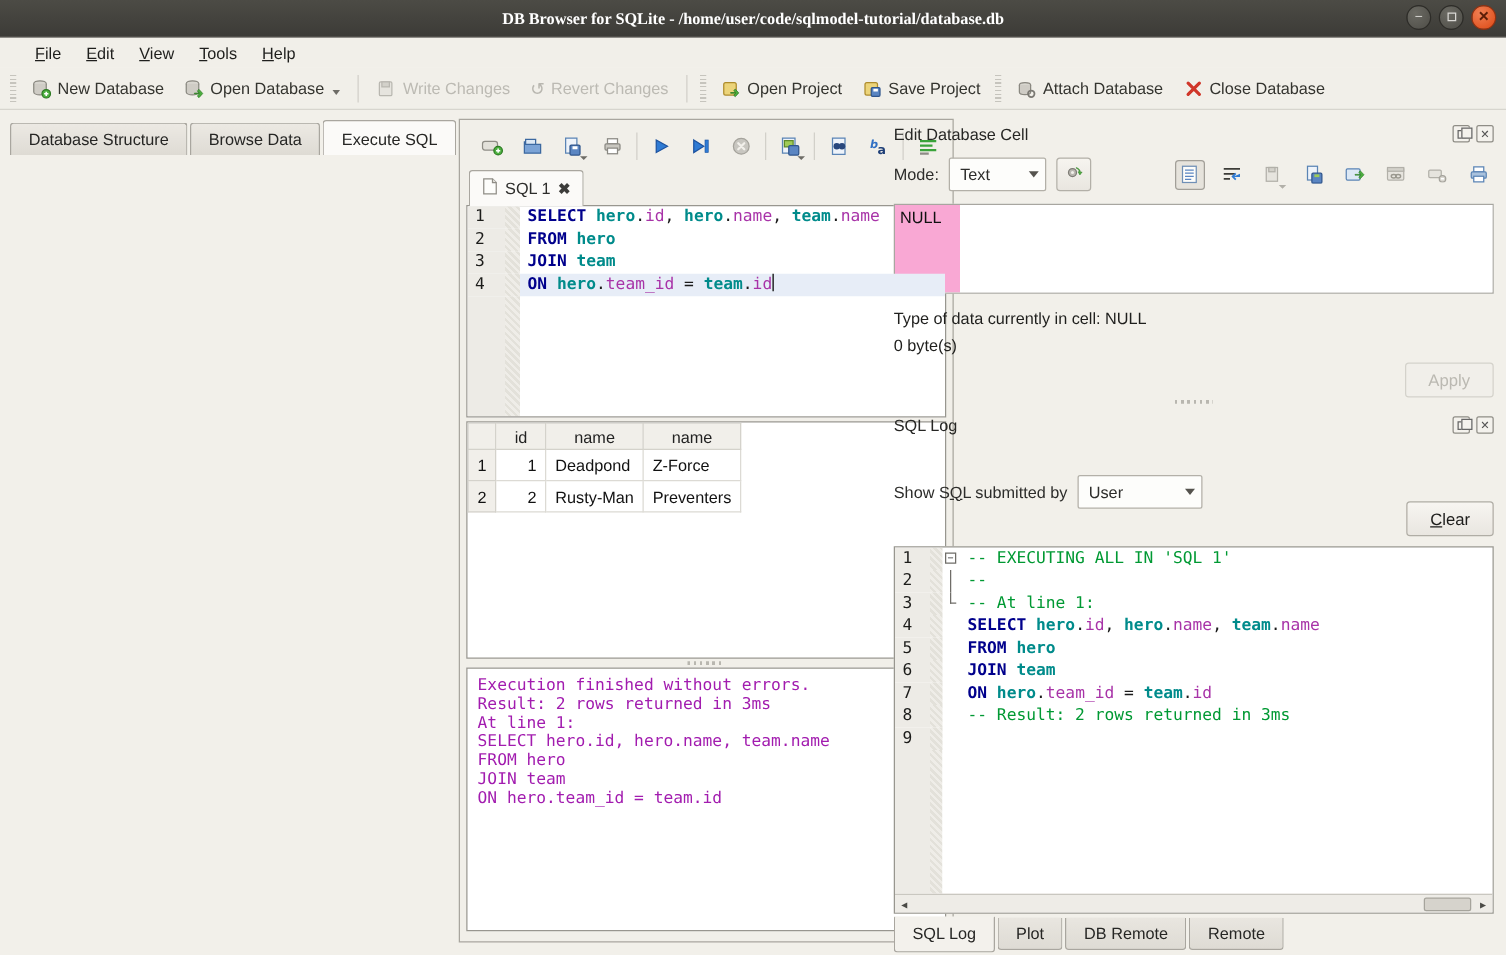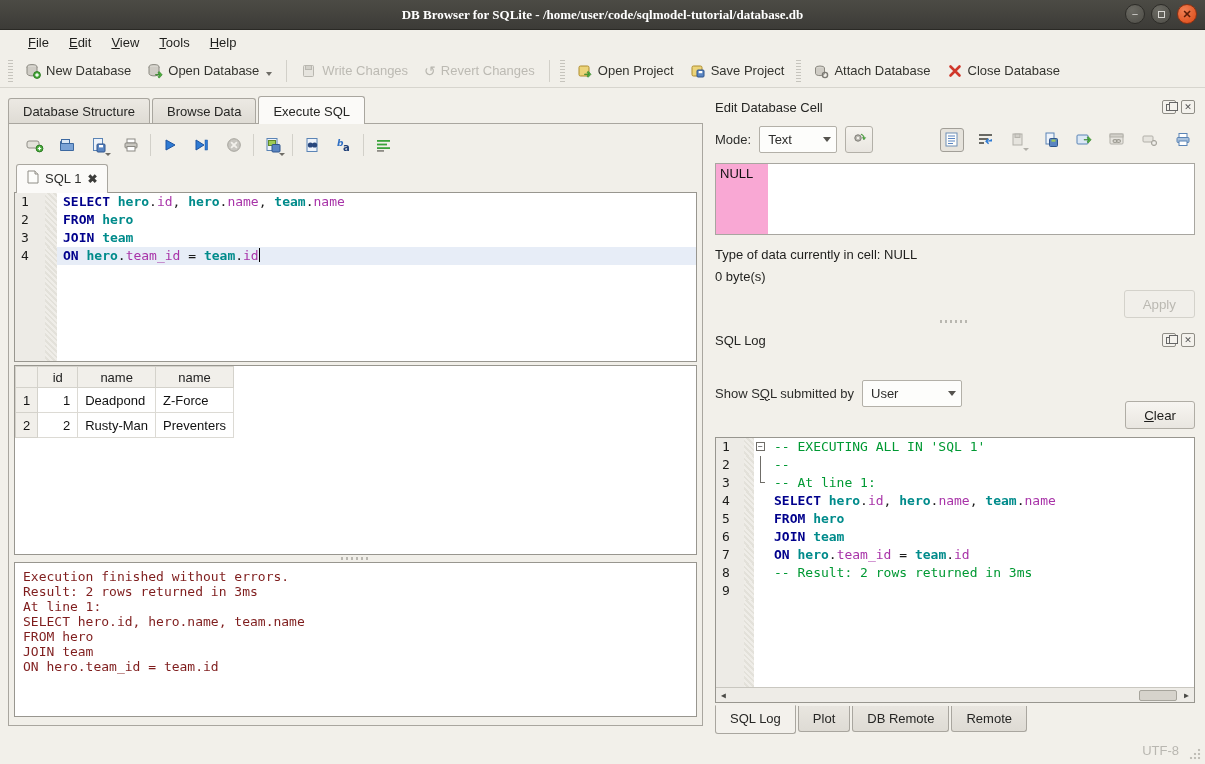--- a/index.html
+++ b/index.html
@@ -24,21 +24,21 @@
   .toolbar { height:34px; background:#f1efe9; border-bottom:1px solid #d7d5ce; display:flex; align-items:center; padding:0 4px; flex:0 0 auto; }
   .grip { width:5px; height:22px; margin:0 4px; background:repeating-linear-gradient(to bottom,#c6c4bd 0 1px, transparent 1px 3px); }
   .tb-sep { width:1px; height:22px; background:#d2d0c9; margin:0 6px; }
   .tb-btn { display:flex; align-items:center; gap:5px; padding:4px 8px; border-radius:3px; white-space:nowrap; color:#34342f; }
   .tb-btn.disabled { color:#bcbab3; }
   .tb-btn svg { display:block; }
   .dd-arrow { width:0; height:0; border-left:3px solid transparent; border-right:3px solid transparent; border-top:4px solid #6e6c66; margin-left:2px; align-self:flex-end; margin-bottom:3px;}
 
   
   .main { flex:1 1 auto; display:flex; min-height:0; }
-  .left-col { width:703px; flex:0 0 703px; display:flex; flex-direction:column; padding:8px 0 0 8px; min-height:0;}
+  .left-col { width:703px; flex:0 0 703px; display:flex; flex-direction:row; padding:8px 0 0 8px; min-height:0;}
   .right-col { flex:1; display:flex; flex-direction:column; padding:4px 10px 0 12px; min-height:0; }
 
   
   .main-tabs { display:flex; align-items:flex-end; height:28px; flex:0 0 auto; }
   .main-tab { padding:5px 14px 6px; background:linear-gradient(#ecE9e3,#dedbd4); border:1px solid #a9a69f; border-bottom:none; margin-right:2px; border-radius:3px 3px 0 0; color:#262624; height:26px; }
   .main-tab.active { background:#fbfaf8; height:28px; padding-top:7px; position:relative; z-index:2; }
   .tab-frame { border:1px solid #a9a69f; background:#f1efe9; flex:1 1 auto; padding:6px 5px 8px 5px; display:flex; flex-direction:column; margin-top:-1px; min-height:0; margin-bottom:10px;}
 
   
   .sql-toolbar { display:flex; align-items:center; height:34px; padding:2px 2px 6px 8px; flex:0 0 auto;}
@@ -74,21 +74,21 @@
   table.grid td.rowhdr { background:#f1efea; border:1px solid #d4d2cb; text-align:center; min-width:22px;}
   td.num { text-align:right; min-width:38px;}
   th.c-id{min-width:40px;} th.c-n1{min-width:76px;} th.c-n2{min-width:78px;}
 
   
   .h-splitter { height:7px; display:flex; align-items:center; justify-content:center; flex:0 0 auto;}
   .h-splitter .dots { width:30px; height:3px; background:repeating-linear-gradient(to right,#b9b7b0 0 2px, transparent 2px 5px); }
 
   
   .message-box { flex:1 1 auto; background:#fff; border:1px solid #98968f; overflow:hidden; }
-  .message-box pre { font-family:"DejaVu Sans Mono", monospace; font-size:13px; line-height:15px; color:#7f1d1d; padding:6px 8px; white-space:pre; }
+  .message-box pre { font-family:"DejaVu Sans Mono", monospace; font-size:13px; line-height:15px; color:#a21caf; padding:6px 8px; white-space:pre; }
 
   
   .dock-title { display:flex; align-items:center; height:22px; flex:0 0 auto; margin-top:4px;}
   .dock-title .t { flex:1; font-size:13px; color:#262624; }
   .dock-btn { width:14px; height:14px; border:1px solid #8f8d86; border-radius:2px; margin-left:5px; display:flex; align-items:center; justify-content:center; font-size:9px; color:#555; background:#f4f2ed;}
   .dock-btn .fl { width:7px; height:7px; border:1px solid #666; position:relative; }
   .dock-btn .fl:before { content:""; position:absolute; left:2px; top:-3px; width:7px; height:7px; border:1px solid #666; background:#f4f2ed;}
 
   .mode-row { display:flex; align-items:center; margin:8px 0 10px; flex:0 0 auto; }
   .combo { display:flex; align-items:center; background:#fdfdfb; border:1px solid #b3b0a8; border-radius:2px; height:27px; padding-left:8px; }
@@ -586,17 +586,13 @@
 
       <div class="dock-tabs">
         <div class="dock-tab active">SQL Log</div>
         <div class="dock-tab">Plot</div>
         <div class="dock-tab">DB Remote</div>
         <div class="dock-tab">Remote</div>
       </div>
     </div>
   </div>
 
-  <div class="statusbar">
-    <span>UTF-8</span>
-    <div class="sizegrip"></div>
-  </div>
 </div>
 
 </body></html>

